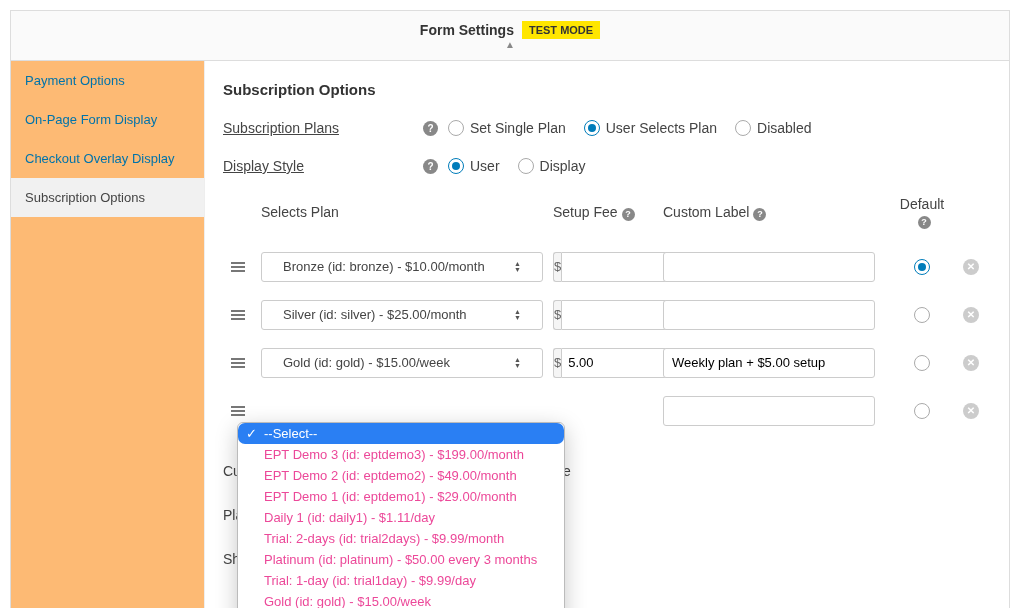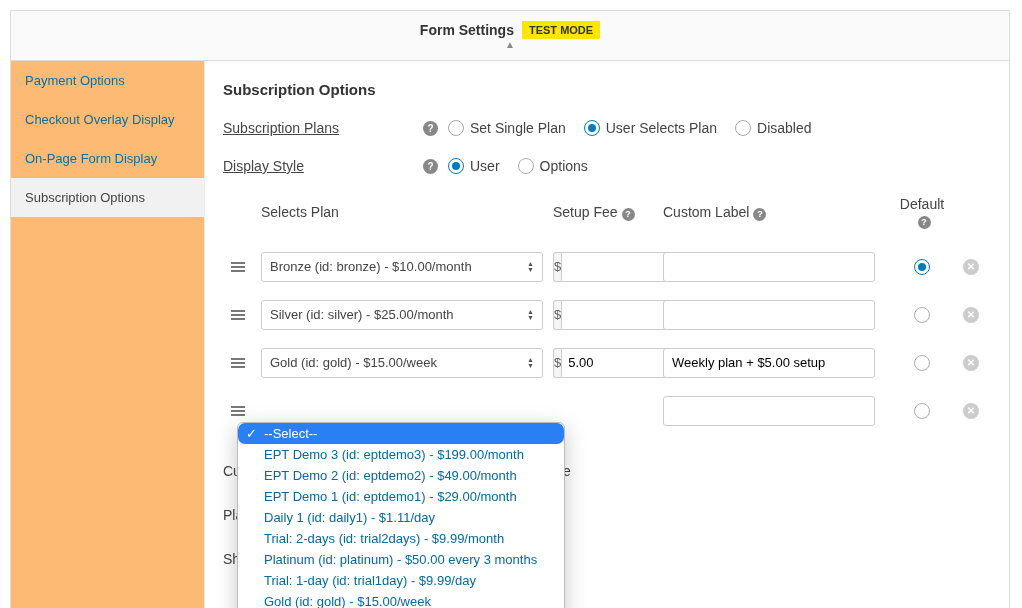--- a/index.html
+++ b/index.html
@@ -162,21 +162,21 @@
     .drag-handle span {
       width: 14px;
       height: 2px;
       background: #777;
     }
     .plan-select {
       width: 282px;
       height: 30px;
       border: 1px solid #ccc;
       border-radius: 3px;
-      padding: 0 8px;
+      padding: 0 21px;
       background: #fff;
       font-size: 13px;
       display: flex;
       align-items: center;
       justify-content: space-between;
       cursor: pointer;
       position: relative;
     }
     .plan-select .arrows {
       display: flex;
@@ -249,21 +249,21 @@
       background: #fff;
       border: 1px solid #bbb;
       border-radius: 6px;
       box-shadow: 0 6px 22px rgba(0,0,0,0.22);
       overflow: hidden;
       z-index: 10;
       font-size: 13px;
     }
     .dropdown-item {
       padding: 3px 10px 3px 26px;
-      color: #0369a1;
+      color: #ec4899;
       cursor: pointer;
       position: relative;
     }
     .dropdown-item.selected {
       background: #2a7ff3;
       color: #fff;
       border-radius: 7px;
     }
     .dropdown-item.selected::before {
       content: "✓";
@@ -291,22 +291,22 @@
   <div class="panel-header">
     <div class="panel-title">
       <span>Form Settings</span>
       <span class="test-mode-badge">TEST MODE</span>
     </div>
     <div class="collapse-toggle">▲</div>
   </div>
   <div class="panel-body">
     <div class="sidebar">
       <div class="sidebar-item">Payment Options</div>
+      <div class="sidebar-item">On-Page Form Display</div>
       <div class="sidebar-item">Checkout Overlay Display</div>
-      <div class="sidebar-item">On-Page Form Display</div>
       <div class="sidebar-item active">Subscription Options</div>
     </div>
 
     <div class="content">
       <div class="section-title">Subscription Options</div>
 
       <div class="field-row">
         <div class="field-label">Subscription Plans</div>
         <span class="help-icon">?</span>
         <div class="radio-group">
@@ -328,21 +328,21 @@
       <div class="field-row">
         <div class="field-label">Display Style</div>
         <span class="help-icon">?</span>
         <div class="radio-group">
           <div class="radio-option">
             <span class="radio-circle checked"></span>
             <span>User</span>
           </div>
           <div class="radio-option">
             <span class="radio-circle"></span>
-            <span>Options</span>
+            <span>Display</span>
           </div>
         </div>
       </div>
 
       <div class="plan-table">
         <div class="plan-header">
           <div class="col-handle"></div>
           <div class="col-plan">Selects Plan</div>
           <div class="col-fee"><span>Setup Fee</span><span class="help-small">?</span></div>
           <div class="col-label"><span>Custom Label</span><span class="help-small">?</span></div>

